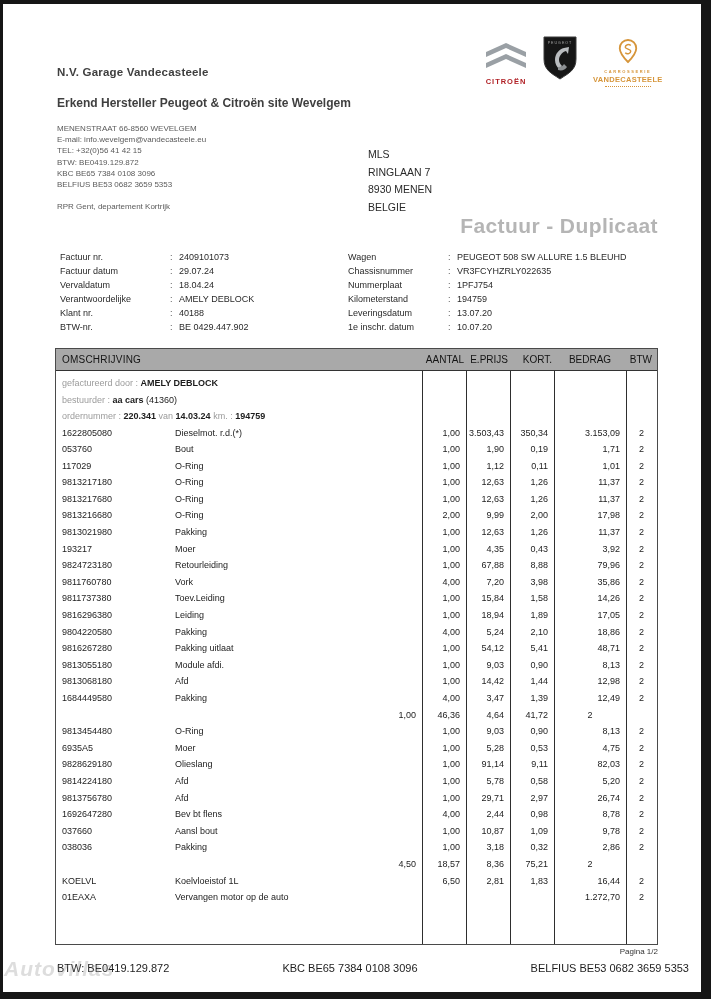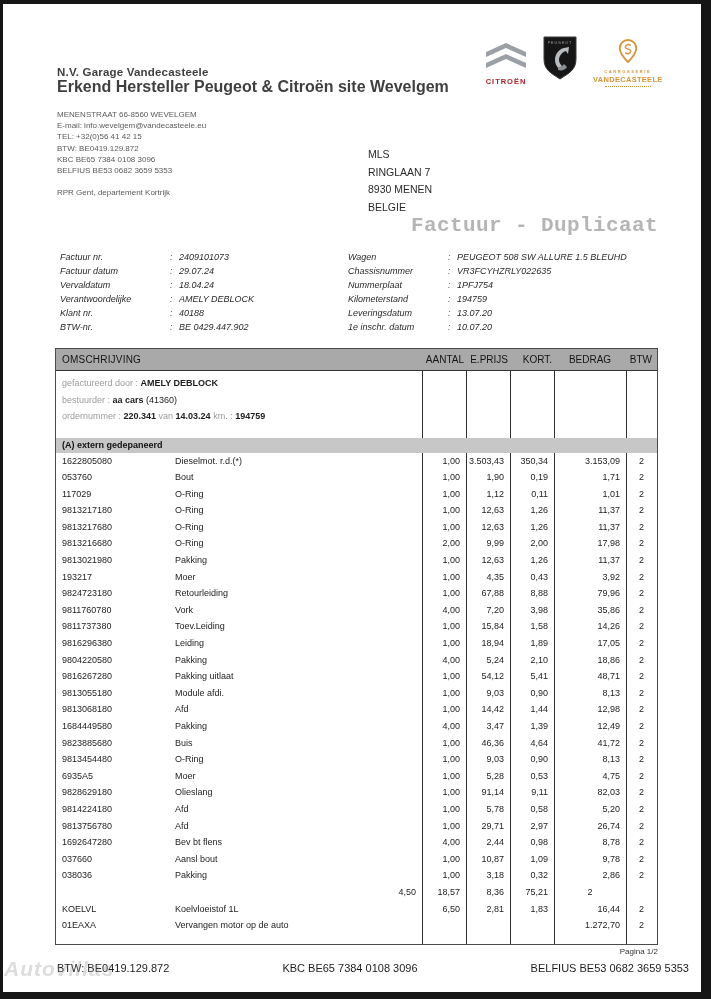--- a/index.html
+++ b/index.html
@@ -12,45 +12,45 @@
   
   .edge { position:absolute; background:#161616; }
   .edge-top { left:0; top:0; width:711px; height:4px; }
   .edge-left { left:0; top:0; width:3px; height:999px; }
   .edge-right { left:701px; top:0; width:10px; height:999px; }
   .edge-bottom { left:0; top:992px; width:711px; height:7px; }
 
   
   .company { position:absolute; left:57px; top:66px; color:#3f3f3f; }
   .company-name { font-size:11.5px; font-weight:700; letter-spacing:.2px; }
-  .company-sub { font-size:16px; font-weight:700; margin-top:0; }
+  .company-sub { font-size:12px; font-weight:700; margin-top:18px; }
   .company-addr { margin-top:13px; font-size:8px; line-height:11.2px; color:#5a5a5a; }
   .company-reg { margin-top:12px; font-size:8px; color:#5a5a5a; }
 
   
   .logos { position:absolute; left:485px; top:36px; display:flex; align-items:flex-start; gap:16px; }
   .logo-citroen { text-align:center; padding-top:7px; }
   .logo-citroen .citroen-text { font-size:7.5px; font-weight:700; letter-spacing:1px; color:var(--citroen-red,#b01f24); margin-top:3px; }
   .logo-peugeot svg { display:block; }
   .logo-vdc { text-align:center; color:var(--vandecasteele-orange,#d6953a); padding-top:2px; }
   .logo-vdc .vdc-carrosserie { font-size:4px; letter-spacing:1.6px; font-weight:700; margin-top:1px; }
   .logo-vdc .vdc-name { font-size:7.5px; font-weight:700; letter-spacing:.3px; margin-top:1px; }
   .vdc-tagline { margin:2px auto 0; width:46px; height:2px; border-top:1px dotted var(--vandecasteele-orange,#d6953a); }
 
   
   .customer { position:absolute; left:368px; top:146px; font-size:10.5px; line-height:17.5px; color:#2a2a2a; }
 
   
-  .doc-title { position:absolute; right:53px; top:214px; font-size:21px; font-weight:700; color:#b5b5b5; letter-spacing:.4px;font-family:Liberation Mono, monospace; }
+  .doc-title { position:absolute; right:53px; top:214px; font-size:21px; font-weight:700; color:#b5b5b5; letter-spacing:.4px; }
 
   
   .details { position:absolute; top:250px; font-size:9px; color:#2a2a2a; }
   #det-left { left:60px; }
   #det-right { left:348px; }
-  .det-row { display:flex; height:14px; line-height:14px;font-style:italic; }
+  .det-row { display:flex; height:14px; line-height:14px; }
   #det-left .det-label { width:110px; }
   #det-right .det-label { width:100px; }
   .det-colon { width:9px; color:#555; }
   .det-value { white-space:nowrap; }
 
   
   .invoice-table {
     position:absolute; left:55px; top:348px; width:603px; height:597px;
     border:1px solid #4a4a4a; background:#fff;
   }
@@ -242,21 +242,20 @@
         <div class="vl" style="left:410px"></div>
         <div class="vl" style="left:454px"></div>
         <div class="vl" style="left:498px"></div>
         <div class="vl" style="left:570px"></div>
       </div>
       <div class="info-rows" id="info-rows">
           <div class="info-row"><span class="muted ">gefactureerd door : </span><span class="b">AMELY DEBLOCK</span></div>
           <div class="info-row"><span class="muted ">bestuurder : </span><span class="b">aa cars</span><span> (41360)</span></div>
           <div class="info-row"><span class="muted ">ordernummer : </span><span class="b">220.341</span><span class="muted "> van </span><span class="b">14.03.24</span><span class="muted "> km. : </span><span class="b">194759</span></div>
         </div>
-      <div class="section-band">(A) extern gedepaneerd</div>
       <div class="rows" id="tbody">
           <div class="row-item">
             <div class="cell-desc">
               <span class="cell-part">1622805080</span>
               <span>Dieselmot. r.d.(*)</span>
             </div>
             <div class="cell-num">1,00</div>
             <div class="cell-num">3.503,43</div>
             <div class="cell-num">350,34</div>
             <div class="cell-num">3.153,09</div>
@@ -432,24 +431,20 @@
               <span class="cell-part">1684449580</span>
               <span>Pakking</span>
             </div>
             <div class="cell-num">4,00</div>
             <div class="cell-num">3,47</div>
             <div class="cell-num">1,39</div>
             <div class="cell-num">12,49</div>
             <div class="cell-btw">2</div>
           </div>
           <div class="row-item">
-            <div class="cell-desc">
-              <span class="cell-part">9823885680</span>
-              <span>Buis</span>
-            </div>
             <div class="cell-num">1,00</div>
             <div class="cell-num">46,36</div>
             <div class="cell-num">4,64</div>
             <div class="cell-num">41,72</div>
             <div class="cell-btw">2</div>
           </div>
           <div class="row-item">
             <div class="cell-desc">
               <span class="cell-part">9813454480</span>
               <span>O-Ring</span>

